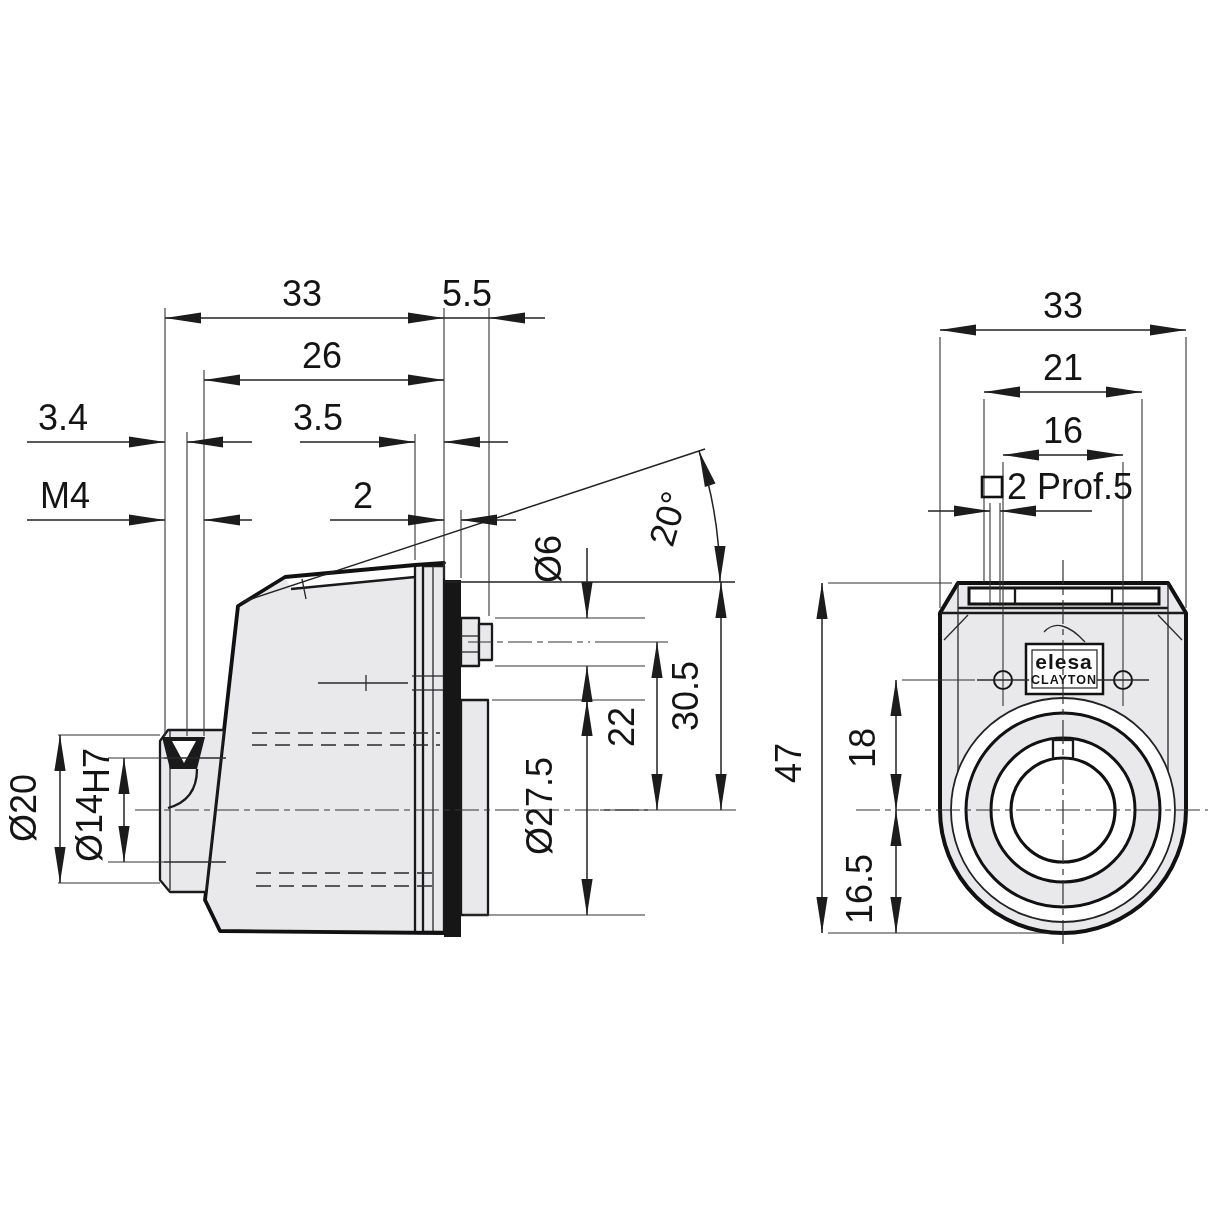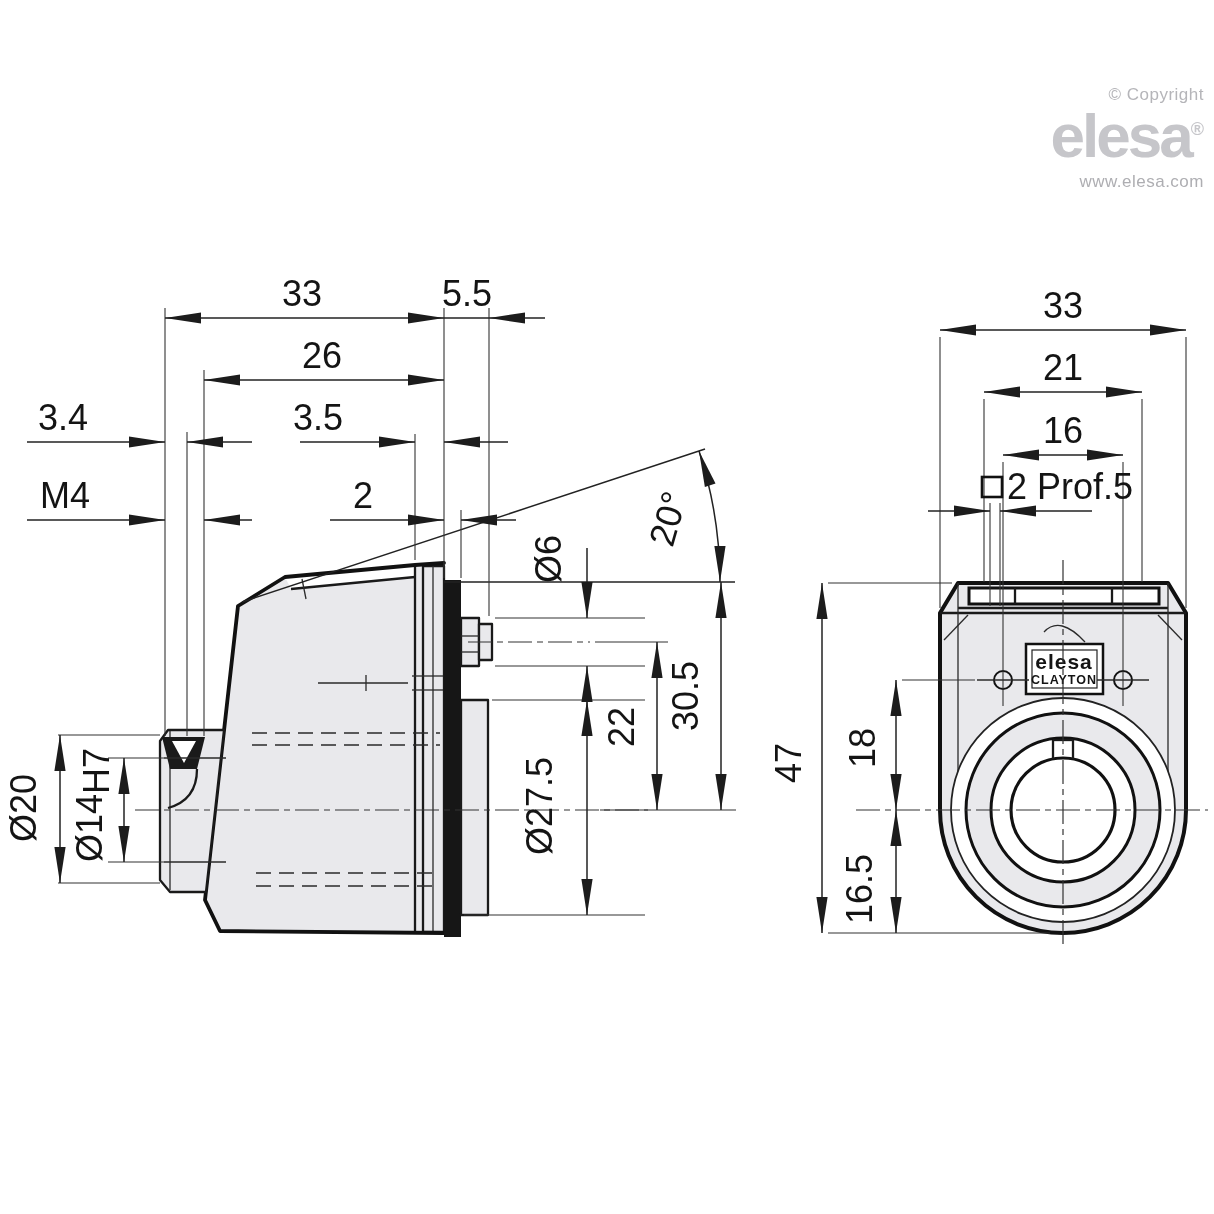--- a/index.html
+++ b/index.html
@@ -217,18 +217,13 @@
       <text class="mid" x="1063" y="318">33</text>
       <text class="mid" x="1063" y="380">21</text>
       <text class="mid" x="1063" y="443">16</text>
       <text x="1007" y="499">2 Prof.5</text>
       <text class="mid" transform="translate(801,763) rotate(-90)">47</text>
       <text class="mid" transform="translate(875,748) rotate(-90)">18</text>
       <text class="mid" transform="translate(872,889) rotate(-90)">16.5</text>
     </g>
   </svg>
 
-  <div class="brand">
-    <div class="copy">© Copyright</div>
-    <div class="logo"><span>elesa</span><sup>®</sup></div>
-    <div class="site">www.elesa.com</div>
-  </div>
 </div>
 
 </body></html>

